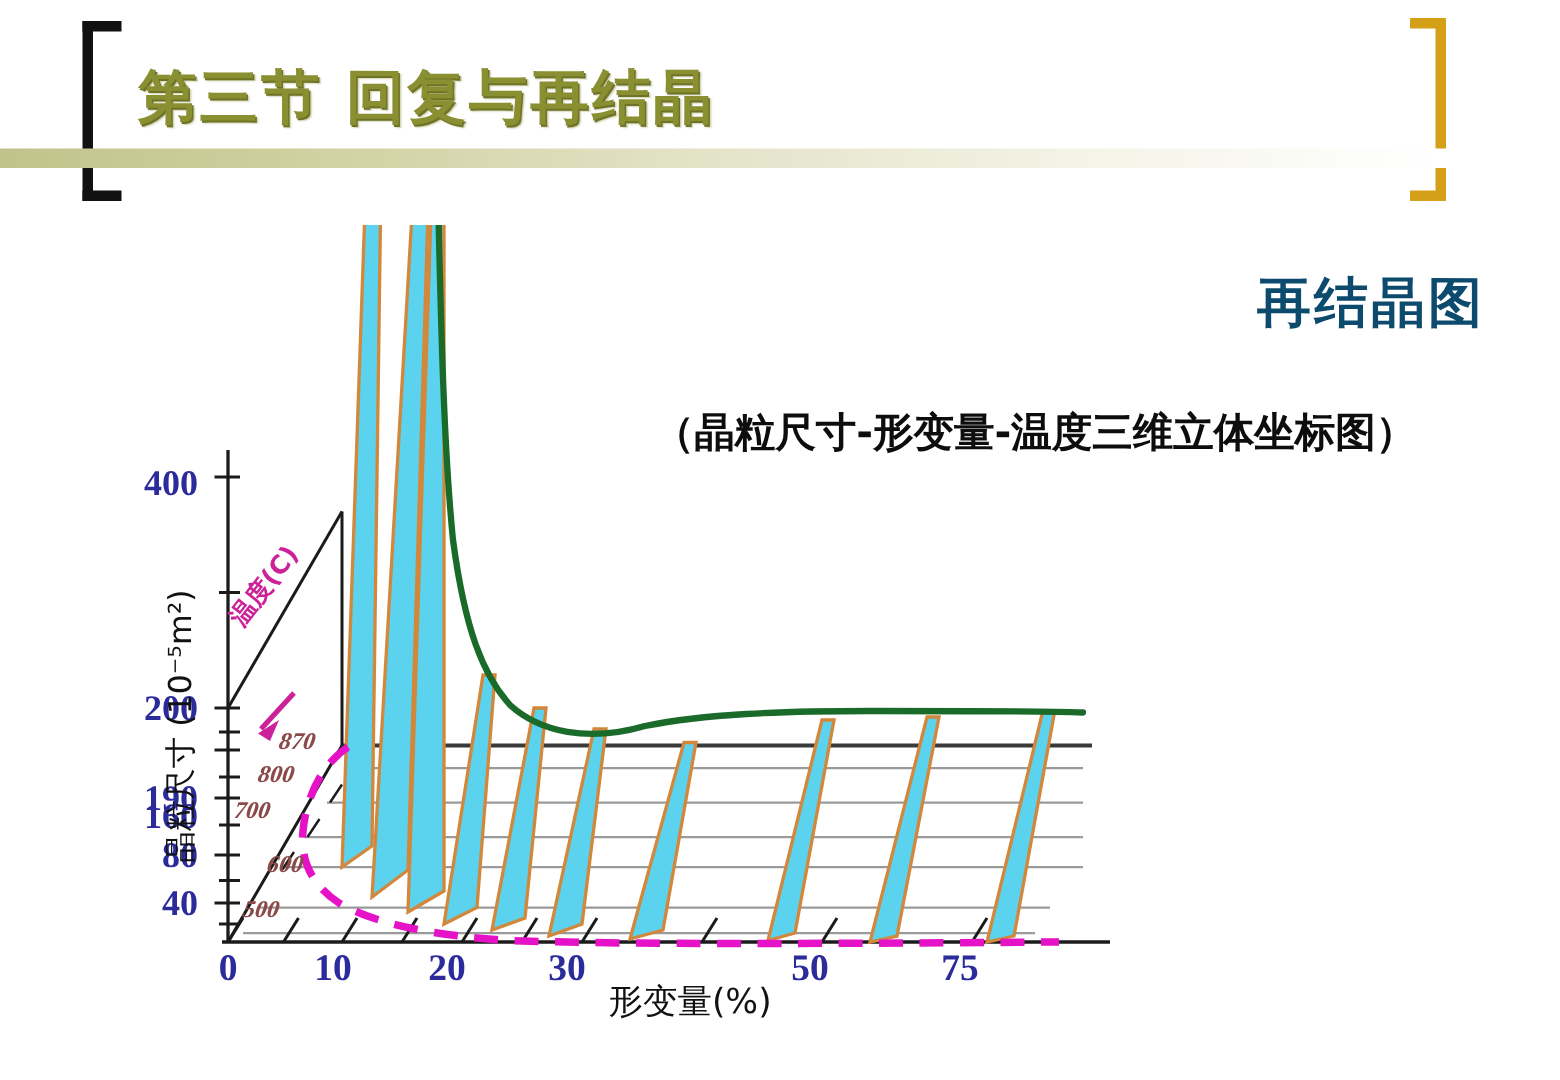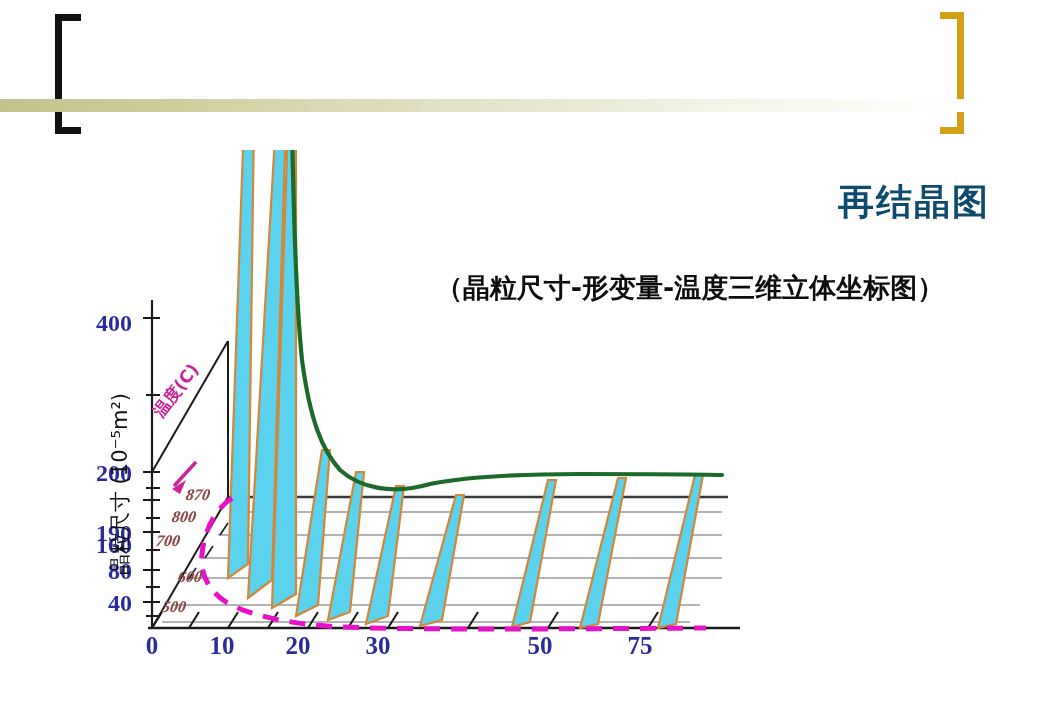--- a/index.html
+++ b/index.html
@@ -170,20 +170,21 @@
     transform-origin: left top;
   }
 </style>
 </head>
 <body>
 
 <div id="slide-header">
   <div class="bracket-left"></div>
   <div class="bracket-right"></div>
   <div id="header-rule"></div>
+  <div id="slide-title">第三节  回复与再结晶</div>
 </div>
 
 <div id="chart-title">再结晶图</div>
 <div id="chart-subtitle">（晶粒尺寸-形变量-温度三维立体坐标图）</div>
 
 <div id="figure">
 
   <svg width="1040" height="570" viewBox="0 0 1040 570">
     <defs>
       <clipPath id="plotclip">
@@ -302,15 +303,16 @@
 
   <div class="tick-temp" style="left:186px; top:336px;">870</div>
   <div class="tick-temp" style="left:172px; top:358px;">800</div>
   <div class="tick-temp" style="left:156px; top:382px;">700</div>
   <div class="tick-temp" style="left:178px; top:418px;">600</div>
   <div class="tick-temp" style="left:162px; top:448px;">500</div>
 
   <div id="ylabel">
     <span>晶粒尺寸 (10⁻⁵m²)</span>
   </div>
+  <div id="xlabel">形变量(%)</div>
   <div id="templabel">温度(C)</div>
 
 </div>
 
 </body></html>

